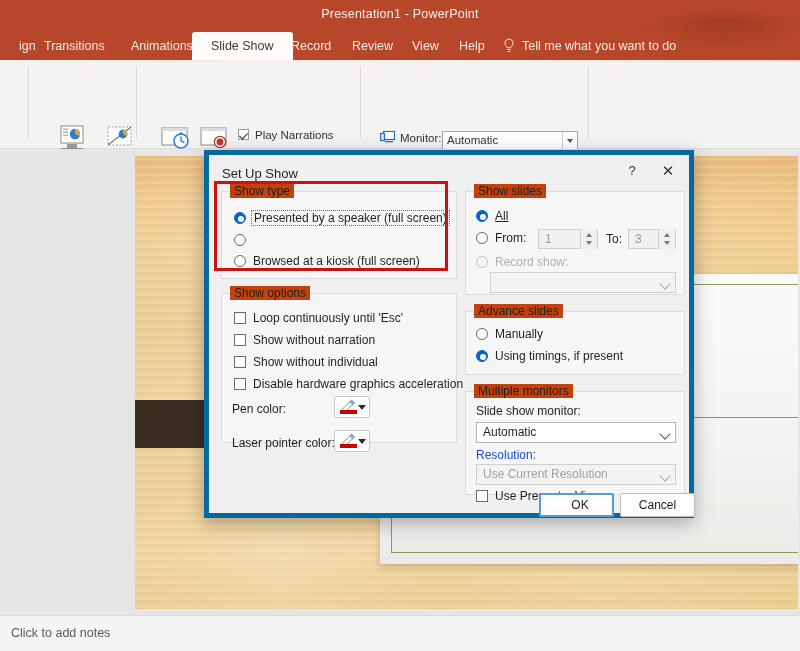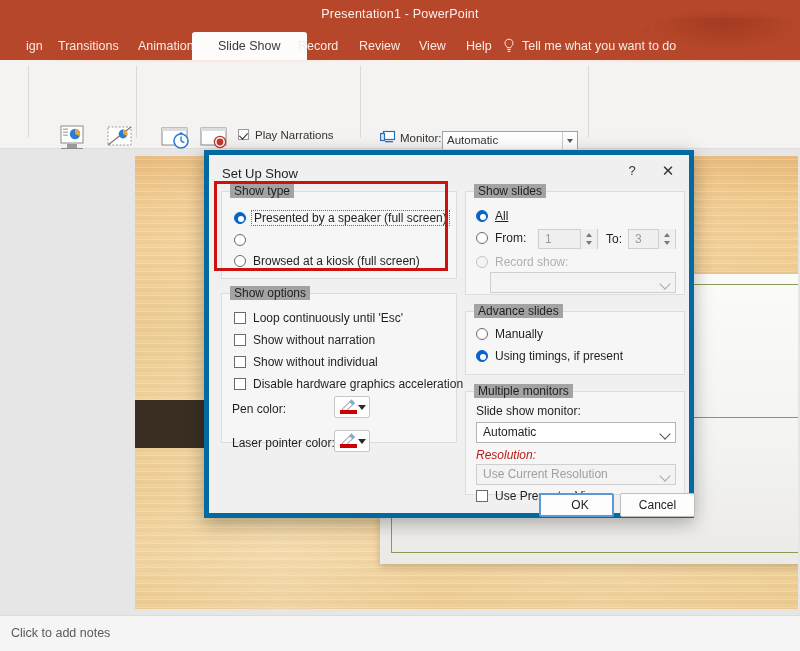--- a/index.html
+++ b/index.html
@@ -30,21 +30,21 @@
   .tabstrip {
     position: absolute; left: 0; top: 32px; width: 800px; height: 28px;
     background: #b7472a;
   }
   .tabstrip .blob2 {
     position: absolute; right: 0; top: -14px; width: 150px; height: 44px;
     background: radial-gradient(ellipse 90px 34px at 50% 10%, #a33a22 0%, #b04326 55%, #b7472a 85%);
   }
   .tab {
     position: absolute; top: 0; height: 28px; line-height: 28px;
-    color: #fbe9e4; font-size: 12.5px; padding: 0 26px; white-space: nowrap;
+    color: #fbe9e4; font-size: 12.5px; padding: 0 19px; white-space: nowrap;
     cursor: default;
   }
   .tab.active {
     background: #fdfcfb; color: #3b3b3b; border-radius: 3px 3px 0 0;
   }
   .tellme {
     position: absolute; top: 0; height: 28px; line-height: 28px;
     color: #fbe9e4; font-size: 12.5px; white-space: nowrap;
   }
   .bulb {
@@ -172,21 +172,21 @@
     font-size: 13px; color: #333; text-align: center; line-height: 24px;
     cursor: default;
   }
   .dlg-help { right: 42px; }
   .dlg-close { right: 6px; font-size: 15px; }
 
   .group {
     position: absolute; border: 1px solid #dcdcdc; background: #f6f6f6;
   }
   .group > .g-title {
-    position: absolute; left: 8px; top: -8px; background: #a3a3a3;
+    position: absolute; left: 8px; top: -8px; background: #c2410c;
     padding: 0 4px; font-size: 12px; color: #1f1f1f; text-align: center;
   }
 
   .radio, .check {
     position: absolute; font-size: 12px; color: #1f1f1f; white-space: nowrap;
     height: 16px; line-height: 16px; cursor: default;
   }
   .rdot {
     display: inline-block; width: 12px; height: 12px; border-radius: 50%;
     border: 1px solid #6b6b6b; background: #fff; vertical-align: -2px;
@@ -249,21 +249,21 @@
     background: #cc0000;
   }
   .penbtn .drop {
     position: absolute; right: 3px; top: 8px;
     border-left: 4px solid transparent; border-right: 4px solid transparent;
     border-top: 5px solid #2b2b2b;
   }
   .lbl {
     position: absolute; font-size: 12px; color: #1f1f1f; white-space: nowrap;
   }
-  .lbl.dis { color: #b91c1c; font-style: italic; }
+  .lbl.dis { color: #1d4ed8; }
 
   .dbtn {
     position: absolute; width: 75px; height: 24px; background: #fdfdfd;
     border: 1px solid #bdbdbd; border-radius: 2px;
     font-size: 12px; color: #1f1f1f; text-align: center; line-height: 22px;
     cursor: default;
   }
   .dbtn.primary { border: 2px solid #5b9bd5; line-height: 20px; padding-left: 7px; }
 
   .annot {
@@ -277,21 +277,21 @@
 <div id="app">
 
   <div class="titlebar">
     <div class="blob"></div>
     <div class="title">Presentation1  -  PowerPoint</div>
   </div>
 
   <div class="tabstrip">
     <div class="blob2"></div>
     <div class="tab" style="left:0px">ign</div>
-    <div class="tab" style="left:32px">Transitions</div>
+    <div class="tab" style="left:25px">Transitions</div>
     <div class="tab" style="left:112px">Animations</div>
     <div class="tab active" style="left:192px">Slide Show</div>
     <div class="tab" style="left:272px">Record</div>
     <div class="tab" style="left:333px">Review</div>
     <div class="tab" style="left:393px">View</div>
     <div class="tab" style="left:440px">Help</div>
     <svg class="bulb" viewBox="0 0 14 16">
       <path d="M7 1.2c-2.3 0-4 1.7-4 3.9 0 1.5 0.8 2.4 1.5 3.2 0.4 0.5 0.7 0.9 0.7 1.4h3.6c0-0.5 0.3-0.9 0.7-1.4C10.2 7.5 11 6.6 11 5.1c0-2.2-1.7-3.9-4-3.9z" fill="none" stroke="#fbe9e4" stroke-width="1"></path>
       <rect x="5.3" y="11" width="3.4" height="1" fill="#fbe9e4"></rect>
       <rect x="5.7" y="13" width="2.6" height="1" fill="#fbe9e4"></rect>

